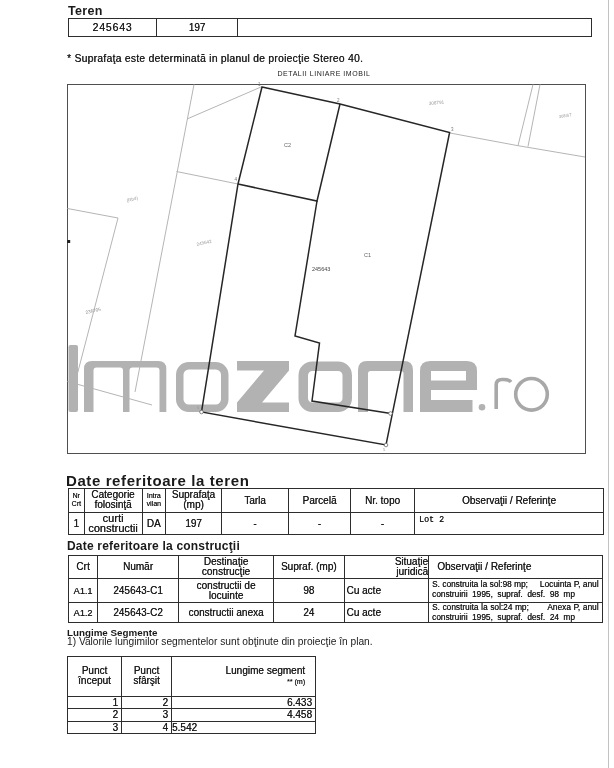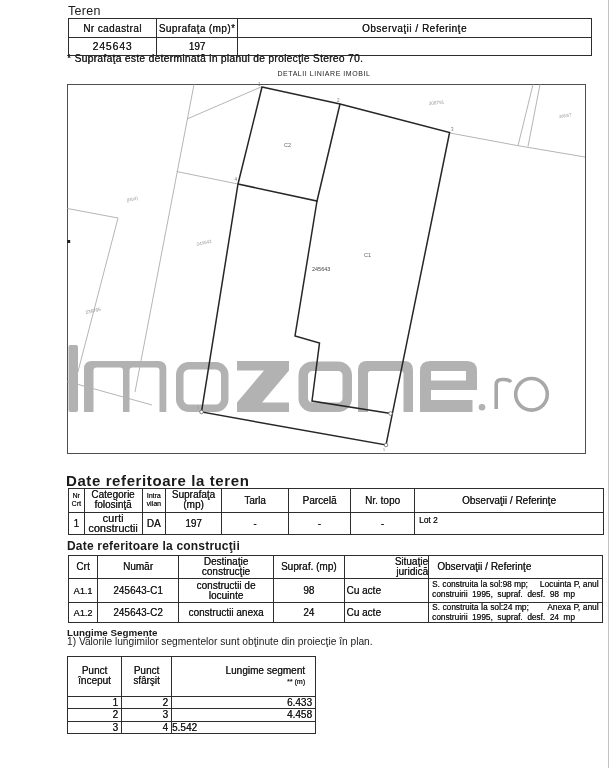--- a/index.html
+++ b/index.html
@@ -6,43 +6,38 @@
   html,body { width:614px; height:768px; background:#ffffff; }
   body { position:relative; font-family:"Liberation Sans", sans-serif; color:#1a1a1a; }
   .abs { position:absolute; }
   table { border-collapse:collapse; table-layout:fixed; }
   td { border:1px solid #2d2d2d; overflow:hidden; text-shadow:0.25px 0 0 #333; }
   .c { text-align:center; vertical-align:middle; }
 </style>
 </head>
 <body>
 
-<div class="abs" style="left:68px; top:3.5px; font-size:12.5px; font-weight:normal; letter-spacing:0.3px;">Teren</div>
+<div class="abs" style="left:68px; top:3.5px; font-size:12.5px; font-weight:bold; letter-spacing:0.3px;">Teren</div>
 
 <table class="abs" style="left:68px; top:18px; width:523px;">
   <colgroup>
       <col style="width:88px">
       <col style="width:81px">
       <col style="width:354px">
     </colgroup>
   <tbody>
-      <tr style="height:19px;">
-    <td class="c" style="font-size:10px; letter-spacing:0.4px;">Nr cadastral</td>
-    <td class="c" style="font-size:10px; letter-spacing:0.4px;">Suprafaţa (mp)*</td>
-    <td class="c" style="font-size:10px; letter-spacing:0.5px;">Observaţii / Referinţe</td>
-  </tr>
   <tr style="height:17.5px;">
     <td class="c" style="font-size:10.5px; letter-spacing:0.8px;">245643</td>
     <td class="c" style="font-size:10px;">197</td>
     <td></td>
   </tr>
 </tbody>
   </table>
 
-<div class="abs" style="left:67px; top:53px; font-size:10.3px; letter-spacing:0.28px; text-shadow:0.3px 0 0 #444;">* Suprafaţa este determinată in planul de proiecţie Stereo 70.</div>
+<div class="abs" style="left:67px; top:53px; font-size:10.3px; letter-spacing:0.28px; text-shadow:0.3px 0 0 #444;">* Suprafaţa este determinată in planul de proiecţie Stereo 40.</div>
 
 <div class="abs" style="left:277.5px; top:70px; font-size:7px; color:#222; letter-spacing:0.55px;">DETALII LINIARE IMOBIL</div>
 
 <svg class="abs" style="left:0; top:0;" width="614" height="768" viewBox="0 0 614 768">
 
   <rect x="67.5" y="84.5" width="518" height="369" fill="none" stroke="#4f4f4f" stroke-width="1"></rect>
 
   <g stroke="#b5b5b5" stroke-width="1" fill="none">
     <path d="M194,84.5 L135,392"></path>
     <path d="M238,184 L176.5,171.5"></path>
@@ -137,21 +132,21 @@
     <td class="c" style="font-size:10px;">Observaţii / Referinţe</td>
   </tr>
   <tr style="height:22px;">
     <td class="c" style="font-size:10px;">1</td>
     <td class="c" style="font-size:11px; line-height:10px;">curti<br>constructii</td>
     <td class="c" style="font-size:10px;">DA</td>
     <td class="c" style="font-size:10px;">197</td>
     <td class="c" style="font-size:10px;">-</td>
     <td class="c" style="font-size:10px;">-</td>
     <td class="c" style="font-size:10px;">-</td>
-    <td style="font-size:8.4px; vertical-align:top; padding:2px 0 0 4px;">Lot 2</td>
+    <td style="font-size:8.4px; vertical-align:top; padding:2px 0 0 4px;font-family:Liberation Mono, monospace;">Lot 2</td>
   </tr>
 </tbody>
   </table>
 
 <div class="abs" style="left:67px; top:538.5px; font-size:12px; font-weight:bold; letter-spacing:0.2px;">Date referitoare la construcţii</div>
 
 <table class="abs" style="left:68px; top:554.5px; width:533.5px;">
   <colgroup>
       <col style="width:29px">
       <col style="width:81px">

